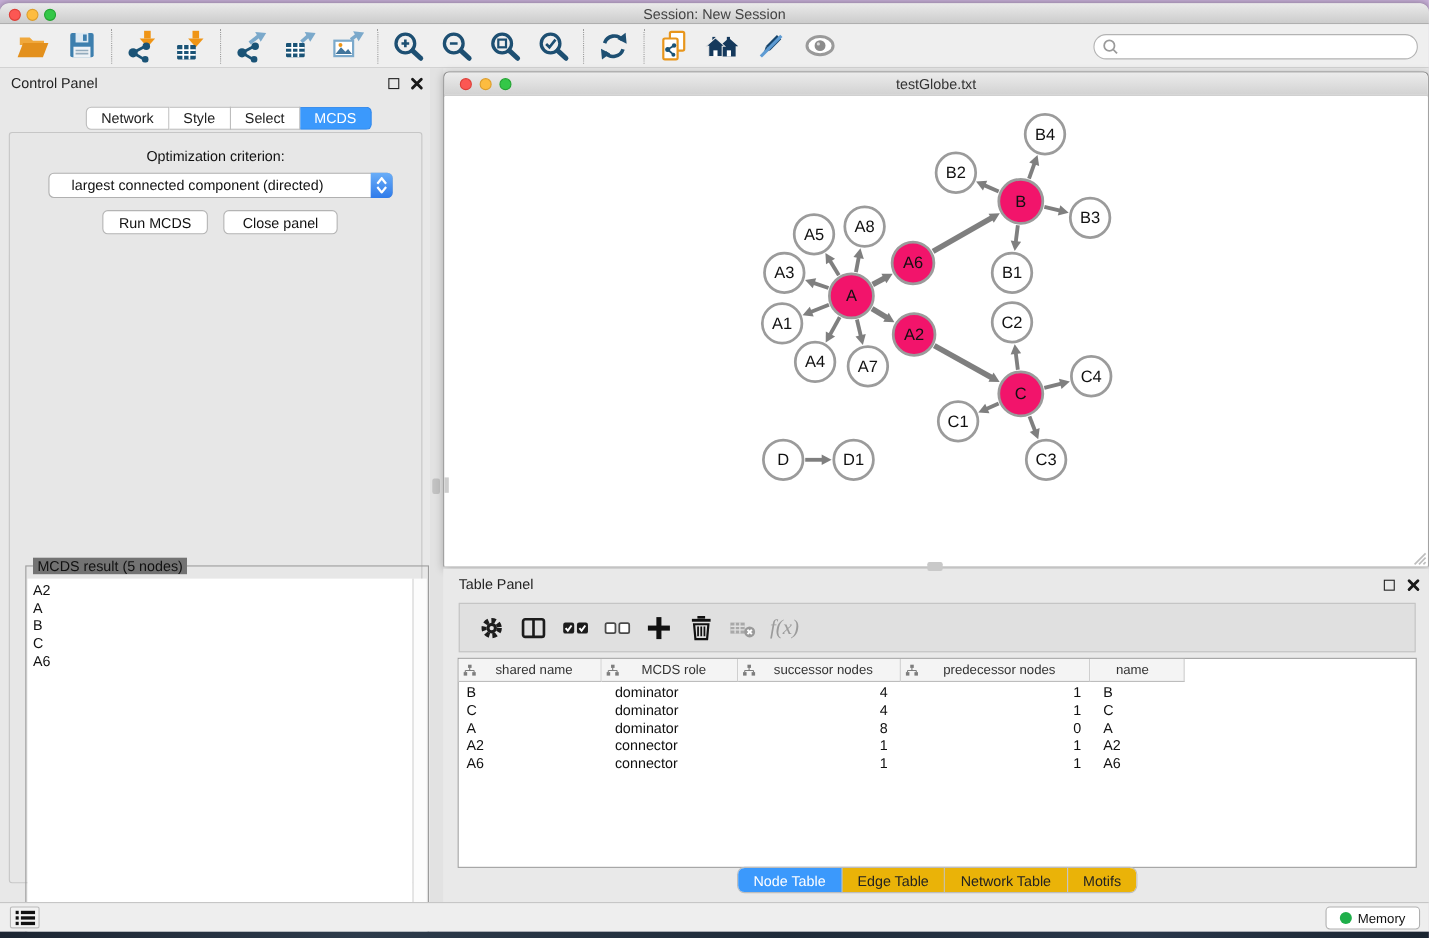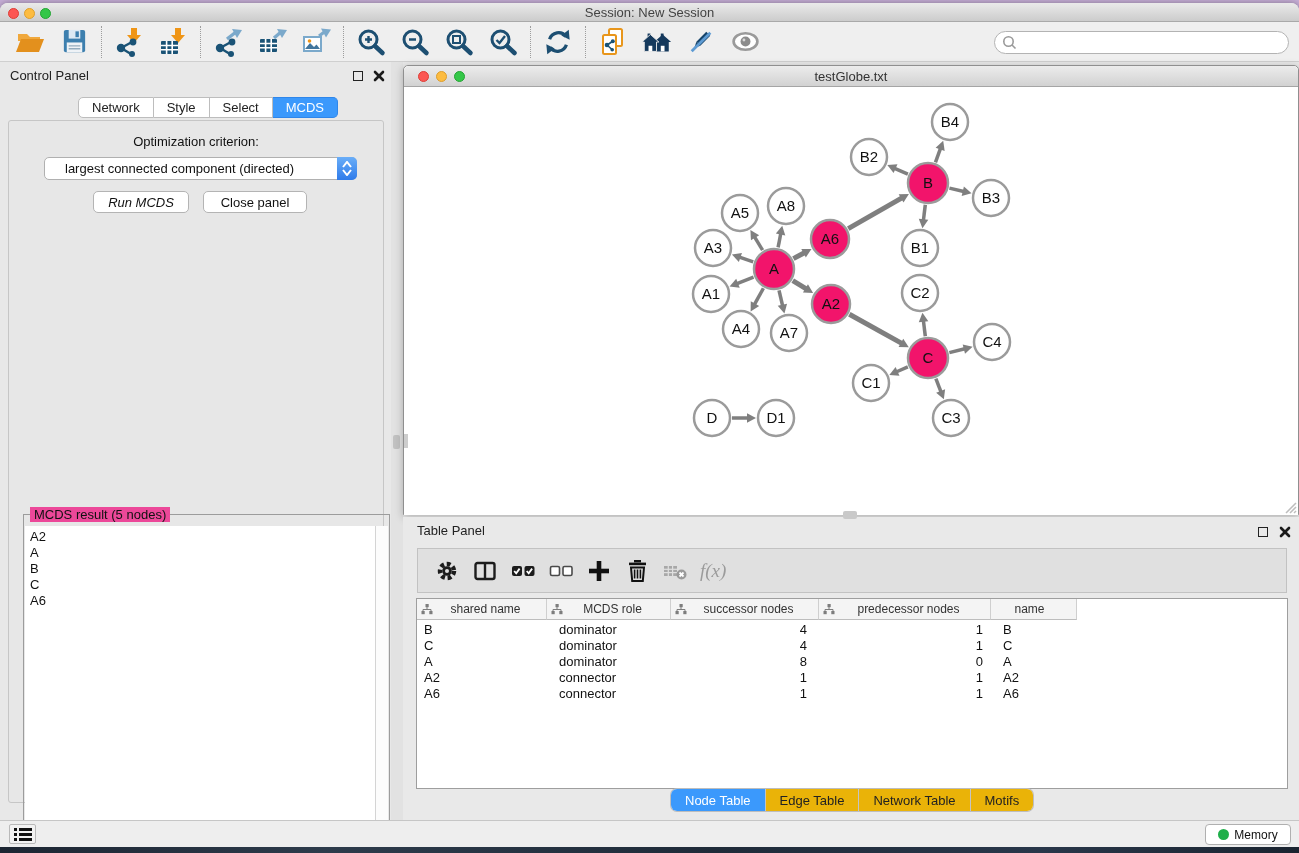--- a/index.html
+++ b/index.html
@@ -55,24 +55,24 @@
     background:#e7e7e7;border:1px solid #c6c6c6;border-radius:3px;}
   #opt-label{position:absolute;left:0;right:0;top:13px;text-align:center;font-size:13px;color:#111;}
   #criterion-select{position:absolute;left:35px;top:36px;width:313px;height:23px;background:#fff;
     border:1px solid #b0b0b0;border-radius:5px;display:flex;align-items:center;}
   #criterion-value{flex:1;font-size:13px;color:#111;padding-left:8px;white-space:nowrap;overflow:hidden;margin-left:12px;}
   #criterion-stepper{width:20px;height:23px;margin:-1px -1px 0 0;border-radius:0 5px 5px 0;
     background:linear-gradient(#6aaef8,#2f7bea);display:flex;flex-direction:column;
     align-items:center;justify-content:center;gap:1px;}
   .btn{position:absolute;height:22px;background:#fff;border:1px solid #b4b4b4;border-radius:5px;
     font-size:13px;color:#111;display:flex;align-items:center;justify-content:center;}
-  #run-btn{left:84px;top:70px;width:96px;font-style:italic;}
+  #run-btn{left:84px;top:70px;width:96px;}
   #closep-btn{left:194px;top:70px;width:104px;}
   #result-box{position:absolute;left:14px;top:393px;width:367px;height:345px;border:1px solid #9c9c9c;}
-  #result-title{position:absolute;left:6px;top:-8px;background:#ec4899;padding:0 4px;font-size:13px;color:#111;}
+  #result-title{position:absolute;left:6px;top:-8px;background:#737373;padding:0 4px;font-size:13px;color:#111;}
   #result-list{position:absolute;left:1px;top:11px;right:14px;bottom:1px;background:#fff;padding-top:3px;overflow:hidden;}
   #result-scroll{position:absolute;top:11px;right:1px;bottom:1px;width:13px;background:#fcfcfc;border-left:1px solid #d4d4d4;}
   .result-item{font-size:13px;color:#111;line-height:16px;padding-left:5px;}
 
   
   #v-divider{position:absolute;left:391px;top:0;width:12px;bottom:0;background:#e2e2e2;}
   #v-handle{position:absolute;left:2px;top:373px;width:7px;height:14px;background:#c2c2c2;border-radius:2px;}
 
   
   #network-window{position:absolute;left:403px;top:3px;width:896px;height:450px;

